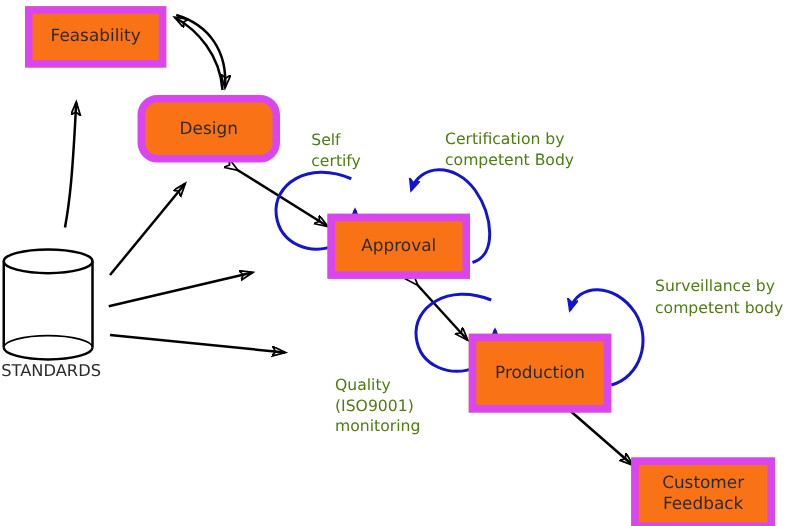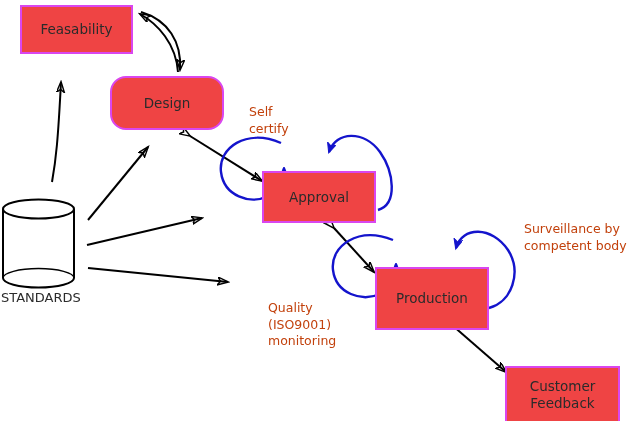--- a/index.html
+++ b/index.html
@@ -7,40 +7,40 @@
     position:relative;
     width:633px;height:421px;
     background:#ffffff;
     overflow:hidden;
     font-family:"DejaVu Sans", sans-serif;
   }
   #svg-layer{position:absolute;left:0;top:0;width:633px;height:421px;}
   .node-box{
     position:absolute;
     box-sizing:border-box;
-    border:2px solid #d946ef;
-    background:#ef4444;
+    border:6px solid #d946ef;
+    background:#f97316;
     display:flex;align-items:center;justify-content:center;
     text-align:center;
     color:#2b2b2b;
     font-size:13.5px;
     line-height:1.25;
     font-family:"DejaVu Sans", sans-serif;
   }
   .txt-label{
     position:absolute;
     color:#2b2b2b;
     font-size:13.5px;
     line-height:1.25;
     white-space:pre;
     font-family:"DejaVu Sans", sans-serif;
   }
   .annot{
     position:absolute;
-    color:#c2410c;
+    color:#4d7c0f;
     font-size:12.5px;
     line-height:1.32;
     white-space:pre;
     font-family:"DejaVu Sans", sans-serif;
   }
 </style>
 </head>
 <body>
 
 <div id="canvas">
@@ -118,20 +118,22 @@
   <div class="node-box" style="left:505px;top:366px;width:115px;height:58px;">
     <span style="white-space:pre;">Customer
 Feedback</span>
   </div>
 
   <div class="txt-label" style="left:1px;top:290px;font-size:13px;">STANDARDS</div>
 
   <div class="annot" style="left:249px;top:104px;">Self
 certify</div>
 
+  <div class="annot" style="left:356px;top:103px;">Certification by
+competent Body</div>
 
   <div class="annot" style="left:524px;top:221px;">Surveillance by
 competent body</div>
 
   <div class="annot" style="left:268px;top:300px;">Quality
 (ISO9001)
 monitoring</div>
 
 </div>
 

